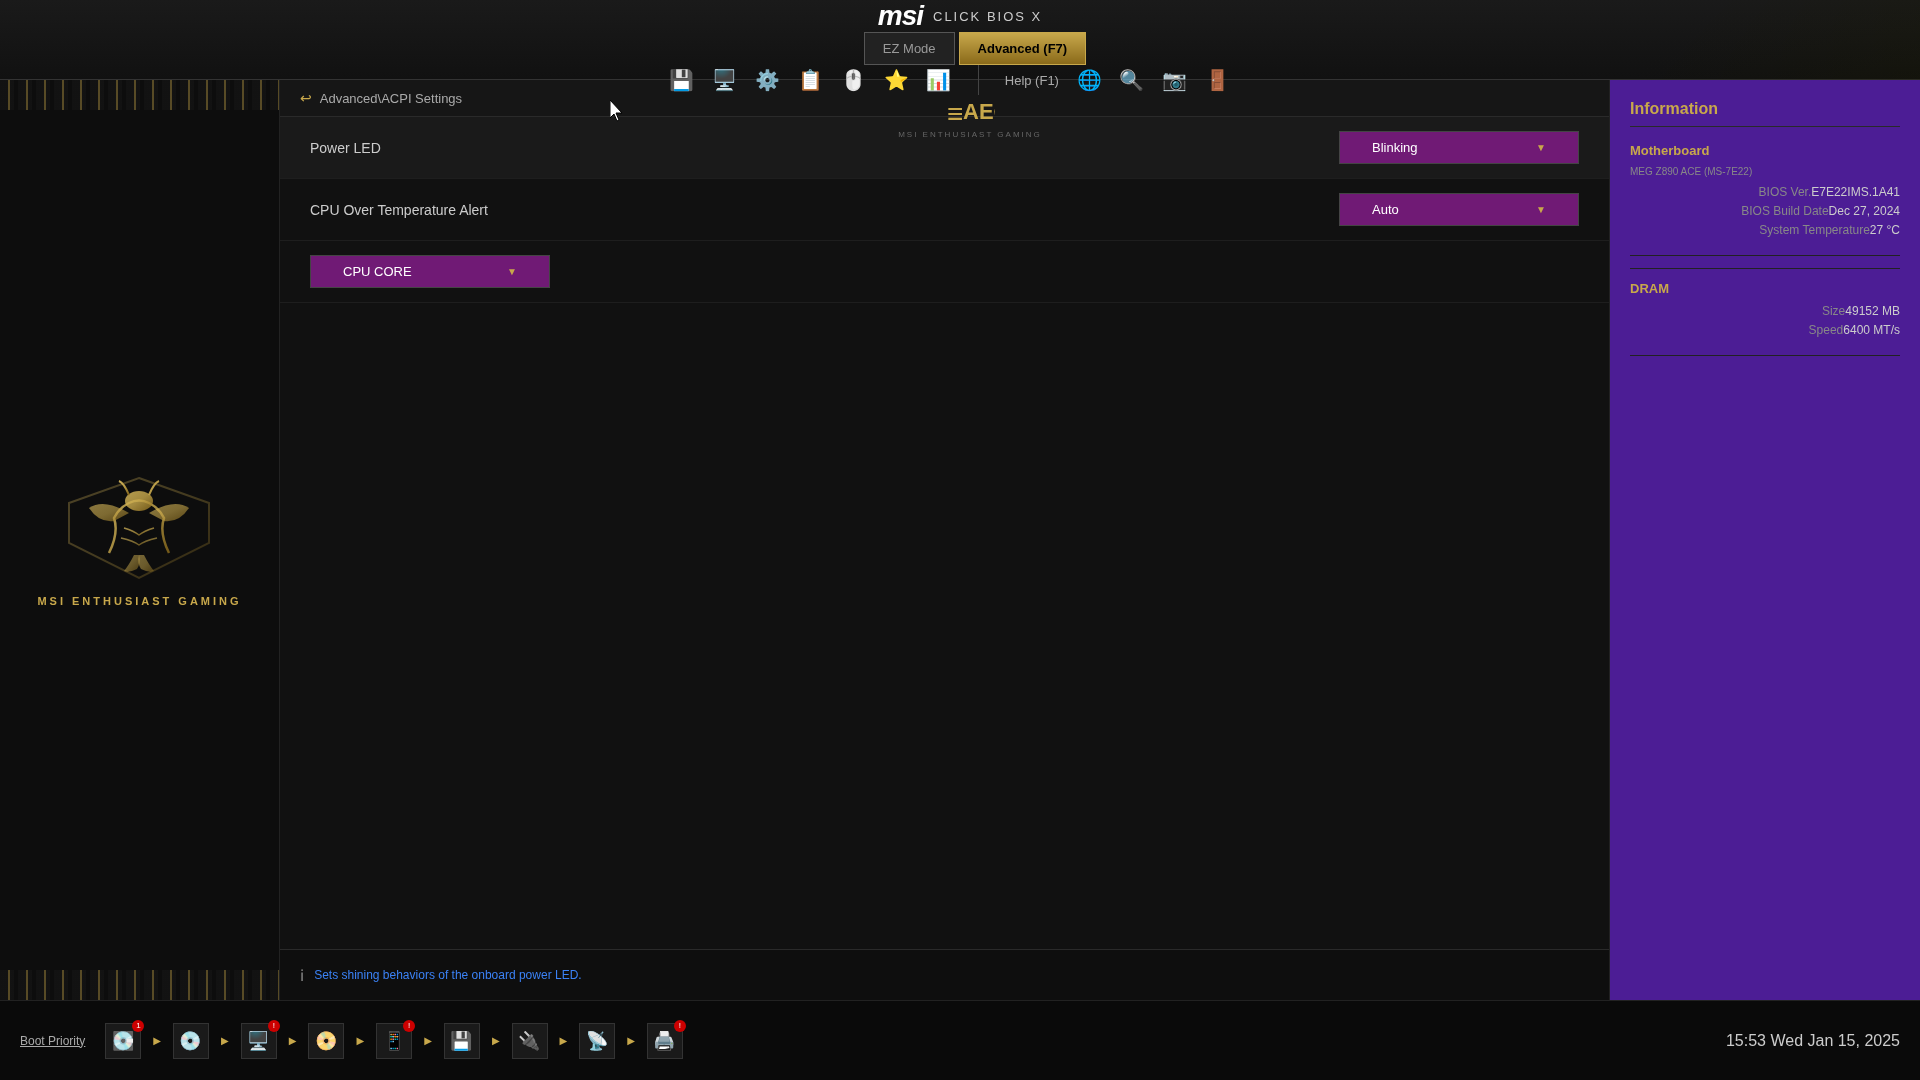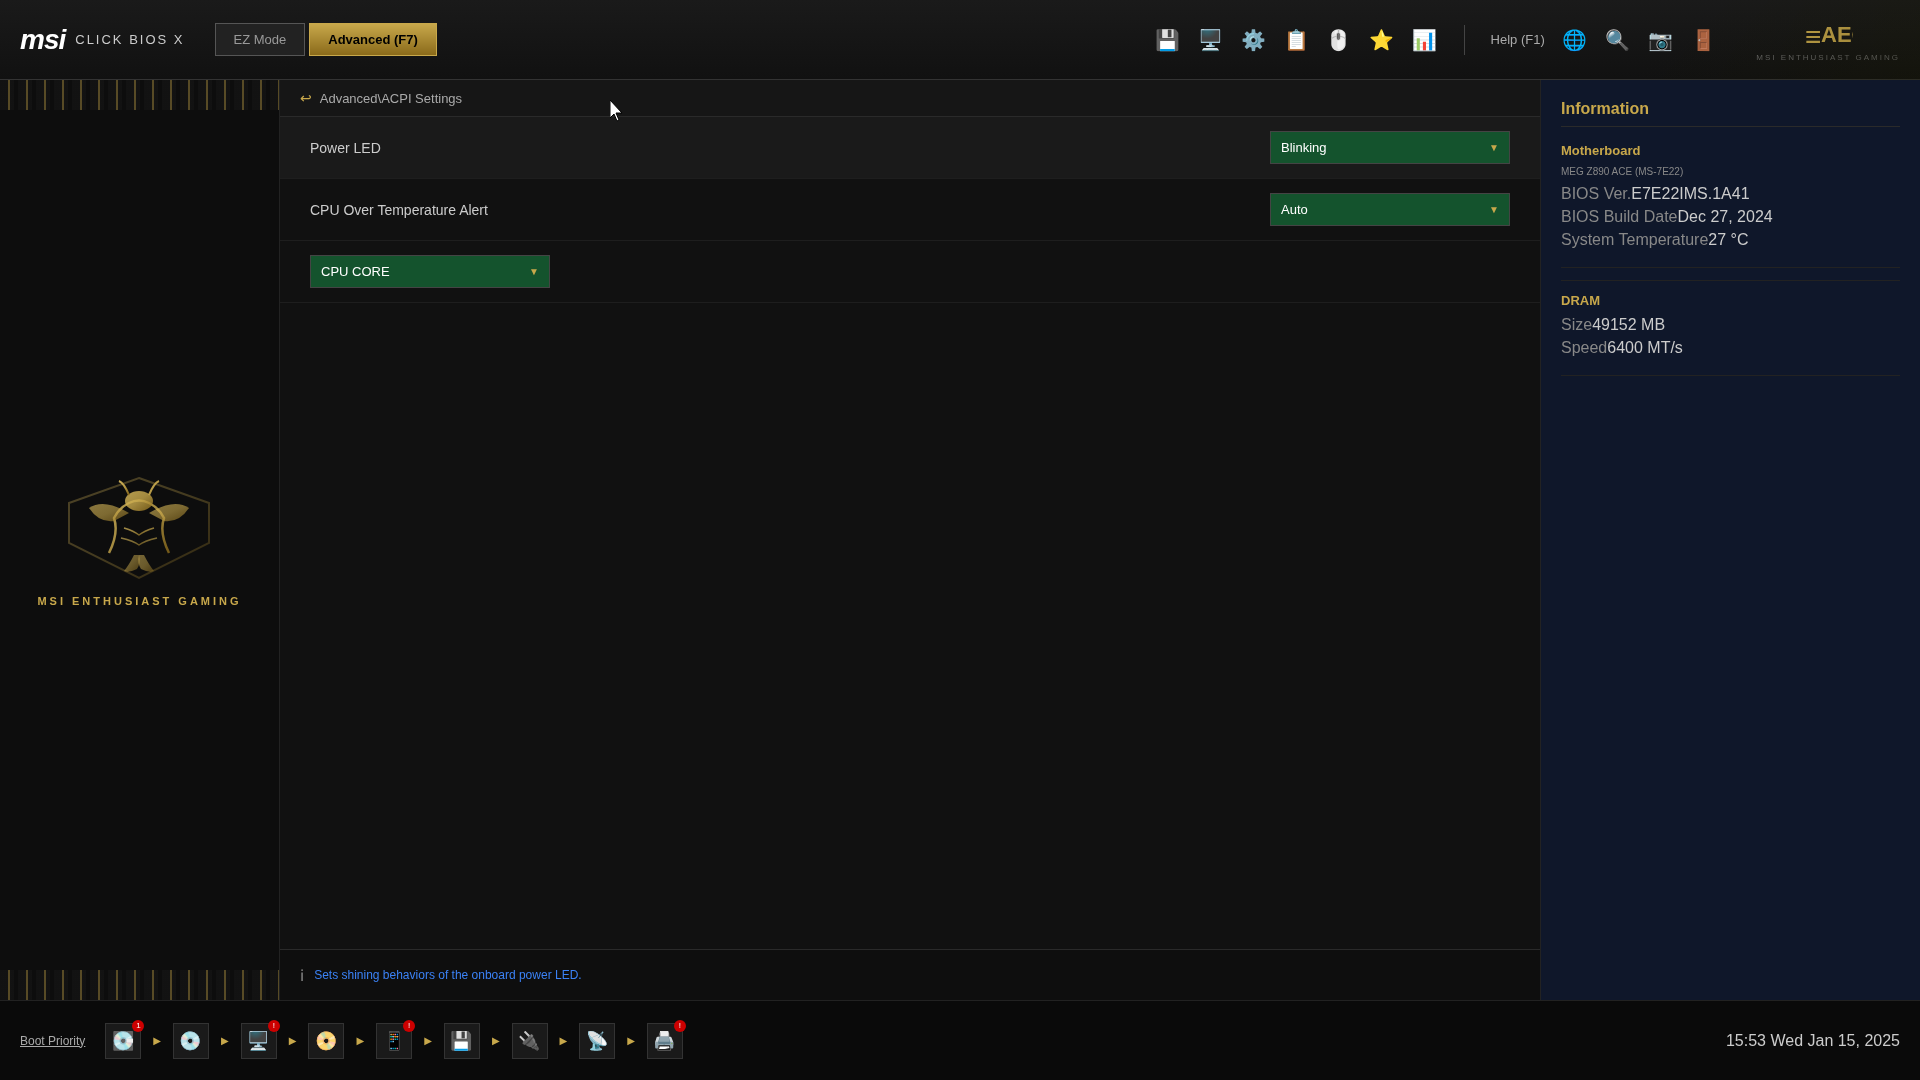--- a/index.html
+++ b/index.html
@@ -16,20 +16,21 @@
     
     .header {
       display: flex;
       align-items: center;
       height: 80px;
       background: linear-gradient(180deg, #1a1a1a 0%, #111 100%);
       padding: 0 20px;
       border-bottom: 1px solid #333;
       position: relative;
       z-index: 10;
+      flex-direction: column;
     }
     .header-logo {
       display: flex;
       align-items: center;
       gap: 10px;
     }
     .msi-logo {
       font-size: 28px;
       font-weight: 900;
       color: #fff;
@@ -200,23 +201,23 @@
       color: #ccc;
     }
     .setting-value {
       min-width: 240px;
       position: relative;
     }
     .dropdown {
       display: flex;
       align-items: center;
       justify-content: space-between;
-      background: #14532d;
+      background: #701a75;
       border: 1px solid #444;
-      padding: 8px 10px;
+      padding: 8px 32px;
       cursor: pointer;
       font-size: 13px;
       color: #fff;
       min-width: 240px;
     }
     .dropdown-arrow {
       color: #c8a84b;
       font-size: 10px;
       margin-left: 10px;
     }
@@ -233,22 +234,22 @@
       color: #888;
       font-size: 16px;
     }
     .info-text {
       font-size: 12px;
       color: #3b82f6;
     }
 
     
     .info-panel {
-      width: 380px;
-      background: #0f172a;
+      width: 311px;
+      background: #4c1d95;
       border-left: 1px solid #222;
       padding: 20px;
       overflow-y: auto;
     }
     .info-panel-title {
       font-size: 16px;
       color: #c8a84b;
       font-weight: bold;
       margin-bottom: 16px;
       padding-bottom: 8px;
@@ -263,23 +264,23 @@
       font-weight: bold;
       margin-bottom: 8px;
     }
     .info-section-sub {
       font-size: 10px;
       color: #888;
       margin-bottom: 8px;
     }
     .info-row {
       display: flex;
-      justify-content: flex-start;
+      justify-content: flex-end;
       margin-bottom: 5px;
-      font-size: 16px;
+      font-size: 12px;
     }
     .info-row-label {
       color: #888;
     }
     .info-row-value {
       color: #ccc;
     }
     .info-divider {
       height: 1px;
       background: #222;

